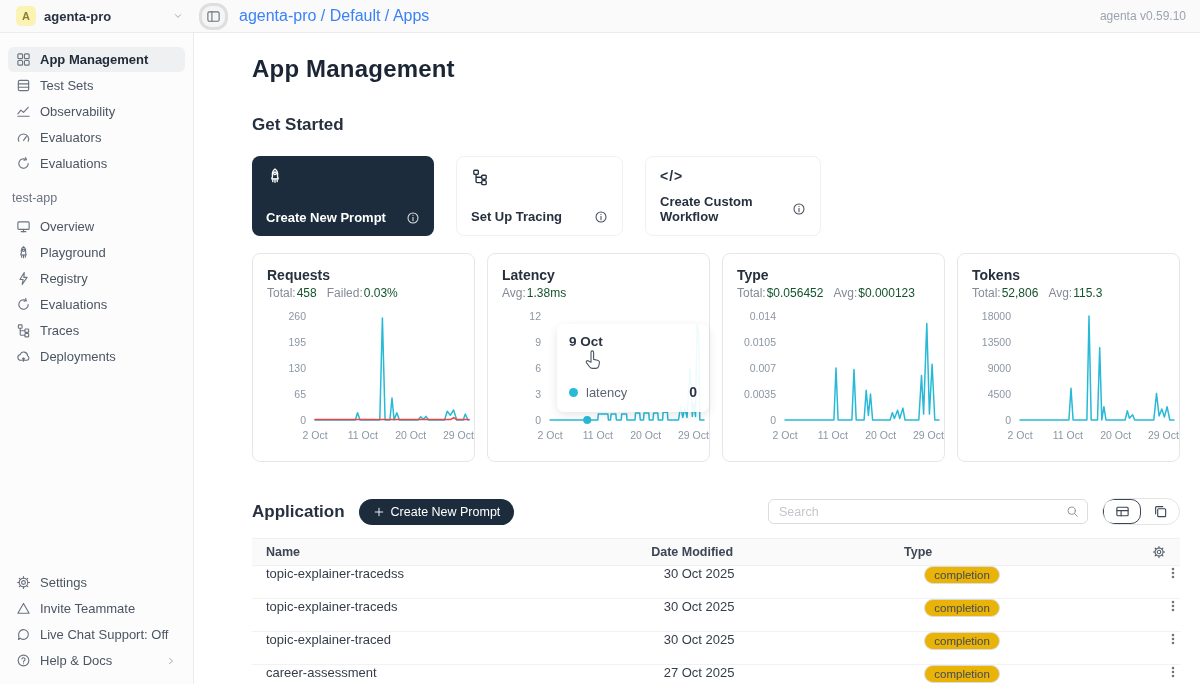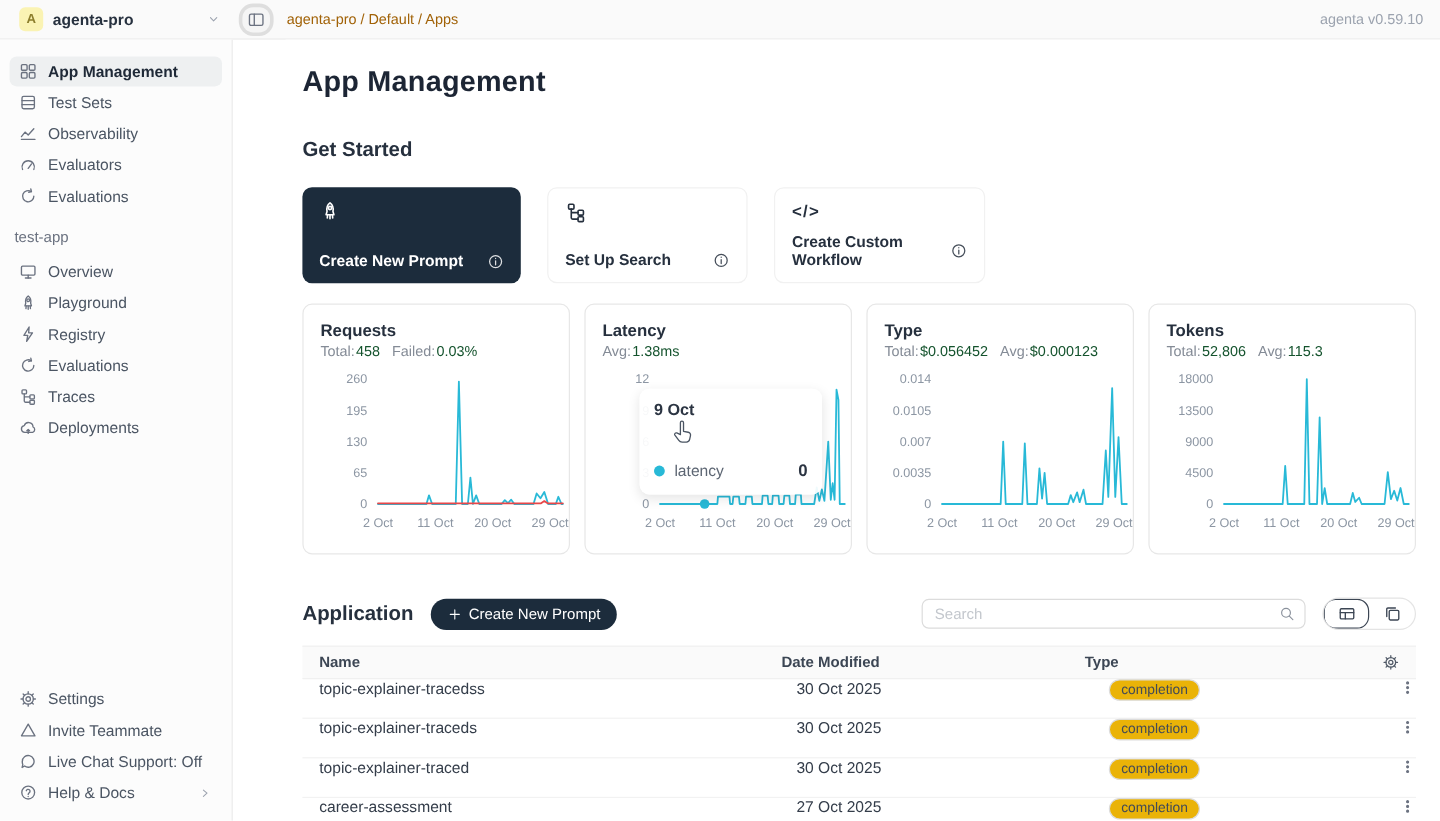--- a/index.html
+++ b/index.html
@@ -8,21 +8,21 @@
 
   
   .topbar { height:33px; background:#fafafa; border-bottom:1px solid #ebebeb;
     display:flex; align-items:center; }
   .workspace { width:194px; display:flex; align-items:center; gap:8px; padding:0 10px 0 16px; flex:none; cursor:pointer;}
   .avatar { width:20px; height:20px; border-radius:5px; background:#faf3b3; color:#8c7e2c;
     font-size:11px; font-weight:700; display:flex; align-items:center; justify-content:center; }
   .workspace-name { font-size:13px; font-weight:600; color:#27313f; flex:1; }
   .crumb-area { display:flex; align-items:center; gap:10px; padding-left:8px; flex:1; }
   .toggle-wrap { padding:3px 4px; border-radius:9px; background:#f5f5f5; box-shadow:0 0 0 3px #dedede; margin-right:4px; display:flex; }
-  .breadcrumb { font-size:12px; color:#a16207; }
+  .breadcrumb { font-size:16px; color:#3b82f6; }
   .version { margin-left:auto; padding-right:14px; font-size:12px; color:#9ca3af; }
 
   
   .layout { display:flex; height:651px;gap:44px; }
   .sidebar { width:194px; flex:none; background:#fcfcfc; border-right:1px solid #ececec;
     padding:14px 8px 10px 8px; display:flex; flex-direction:column; }
   .nav-item { display:flex; align-items:center; gap:9px; height:25px; padding:0 8px;
     border-radius:6px; font-size:13px; color:#4b5563; cursor:pointer; margin-bottom:1px; }
   .nav-item.active { background:#eef0f1; color:#1f2937; font-weight:600; }
   .nav-icon { display:flex; width:15px; color:#6b7280; }
@@ -60,21 +60,21 @@
   .chart-row { display:flex; gap:12px; margin-top:17px; }
   .chart-card { position:relative; width:234px; height:209px; border:1px solid #e7e7e7;
     border-radius:8px; background:#fff; padding:13px 14px; }
   .chart-title { font-size:14px; font-weight:700; color:#26303e; }
   .chart-stats { margin-top:3px; font-size:12px; color:#848b96; display:flex; gap:10px; }
   .chart-stats b { color:#14532d; font-weight:400; margin-left:1px; }
   .chart-svg { position:absolute; left:8px; top:52px; }
   .tick { font-size:10.5px; fill:#8c96a3; font-family:"Liberation Sans",sans-serif; }
 
   
-  .chart-tooltip { position:absolute; left:45px; top:70px; width:152px; height:88px;
+  .chart-tooltip { position:absolute; left:69px; top:70px; width:152px; height:88px;
     background:rgba(255,255,255,.93); border-radius:8px; box-shadow:0 3px 10px rgba(0,0,0,.10);
     padding:10px 12px; z-index:3; }
   .tooltip-date { font-size:13.5px; font-weight:600; color:#2b3442; }
   .tooltip-row { position:absolute; left:12px; right:12px; bottom:12px;
     display:flex; align-items:center; gap:8px; font-size:13px; color:#5d6673; }
   .tooltip-dot { width:9px; height:9px; border-radius:50%; background:#28b9d7; flex:none; }
   .tooltip-value { margin-left:auto; color:#2b3442; font-size:14px; font-weight:600; }
   .hand-cursor { position:absolute; left:26px; top:26px; }
 
   
@@ -330,21 +330,21 @@
       <div class="start-card light">
         <span class="card-icon">
             <svg viewBox="0 0 16 16" fill="none" stroke="currentColor" stroke-width="1.2" stroke-linecap="round" stroke-linejoin="round">
               <rect x="2.5" y="2" width="4" height="3.6" rx="0.8"></rect>
               <path d="M4.5 5.6 V12 a1 1 0 0 0 1 1 H9.5 M4.5 8.2 H9.5"></path>
               <rect x="9.5" y="6.4" width="4" height="3.6" rx="0.8"></rect>
               <rect x="9.5" y="11.2" width="4" height="3.6" rx="0.8"></rect>
             </svg>
           </span>
         <div class="card-bottom">
-          <span class="card-label">Set Up Search</span>
+          <span class="card-label">Set Up Tracing</span>
           <span class="info-icon">
               <svg viewBox="0 0 16 16" fill="none" stroke="currentColor" stroke-width="1.2" stroke-linecap="round" stroke-linejoin="round">
                 <circle cx="8" cy="8" r="5.7"></circle>
                 <line x1="8" y1="7.3" x2="8" y2="11"></line>
                 <line x1="8" y1="5" x2="8" y2="5.1"></line>
               </svg>
             </span>
         </div>
       </div>
       <div class="start-card light">

